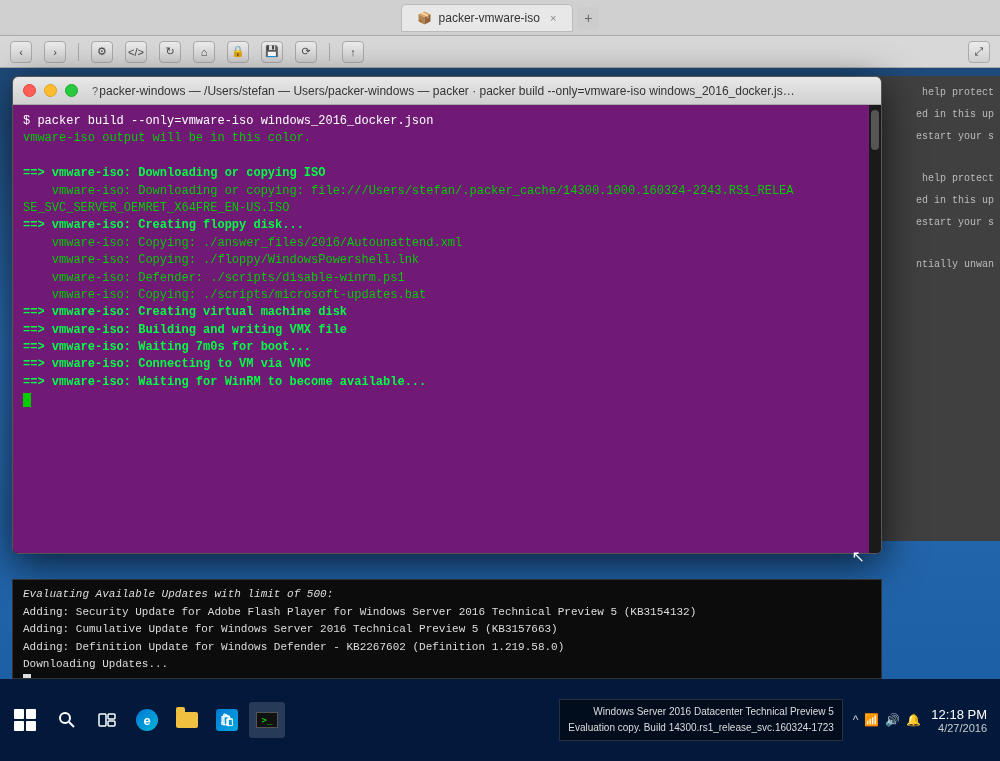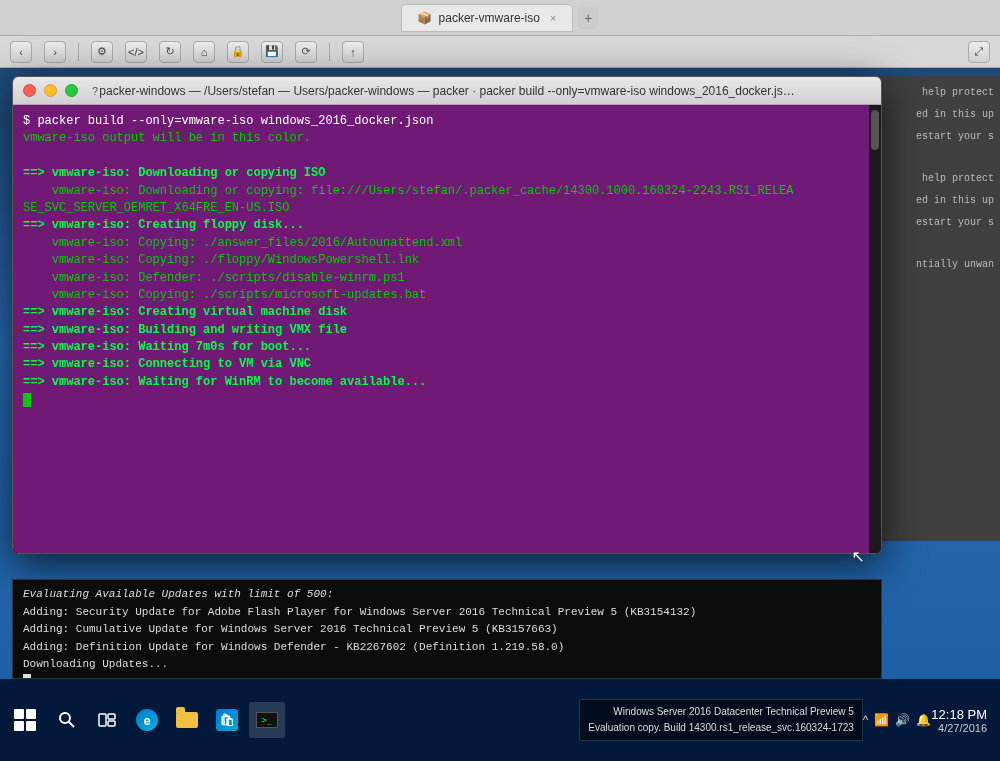--- a/index.html
+++ b/index.html
@@ -374,21 +374,21 @@
       <div class="taskbar-icon">
         <div style="width:22px;height:22px;background:linear-gradient(135deg,#0078d4,#00a8e0);border-radius:3px;display:flex;align-items:center;justify-content:center;color:white;font-size:12px;font-weight:bold;">🛍</div>
       </div>
 
       <div class="taskbar-icon" style="background:rgba(255,255,255,0.15);">
         <div style="width:22px;height:16px;background:#111;border:1px solid #555;display:flex;align-items:center;justify-content:center;">
           <span style="color:#00ff00;font-size:9px;font-family:monospace;">&gt;_</span>
         </div>
       </div>
 
-      <div style="margin-left:auto;display:flex;align-items:center;gap:0;">
+      <div style="margin-left:auto;display:flex;align-items:center;gap:10px;">
 
         <div class="taskbar-info-box">
           <div style="font-size:10px;color:#ddd;">Windows Server 2016 Datacenter Technical Preview 5</div>
           <div style="font-size:10px;color:#ddd;">Evaluation copy. Build 14300.rs1_release_svc.160324-1723</div>
         </div>
 
         <div style="display:flex;align-items:center;gap:6px;">
           <span style="color:#ccc;font-size:12px;">^</span>
           <span style="color:#ccc;font-size:12px;">📶</span>
           <span style="color:#ccc;font-size:12px;">🔊</span>

